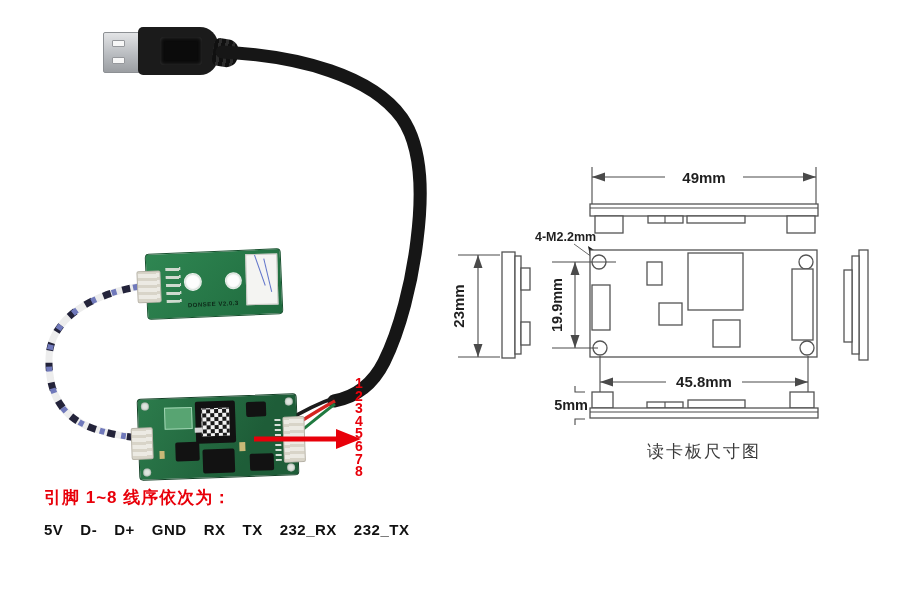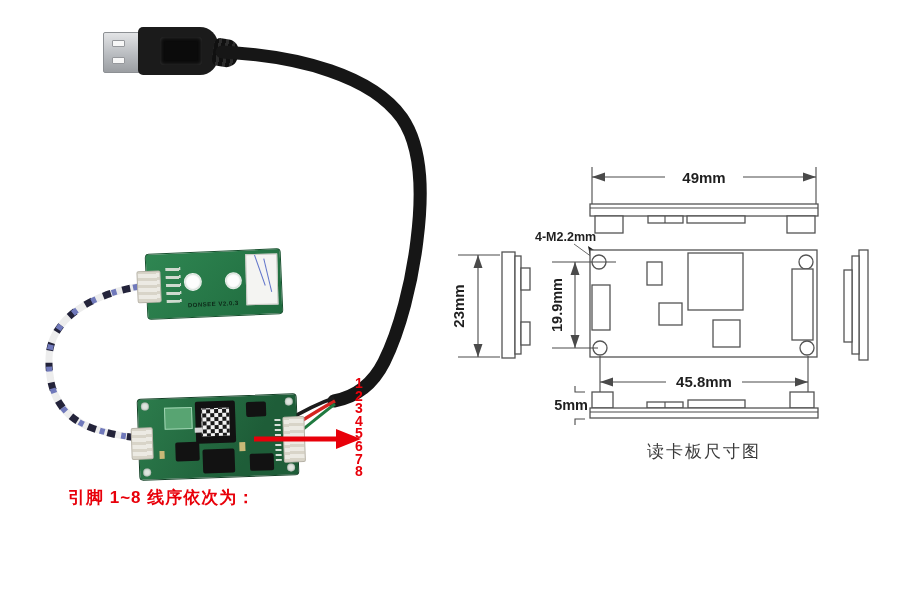--- a/index.html
+++ b/index.html
@@ -51,21 +51,21 @@
     border:1px solid #9fd4b2;}
   .pinrow{position:absolute;left:136px;top:24px;width:6px;height:42px;
     background:repeating-linear-gradient(0deg,#d8e0d8 0 2px,rgba(0,0,0,0) 2px 5px);}
   .passive{position:absolute;background:#c9b977;}
 
   
   .pin-numbers{left:355px;top:377px;z-index:6;color:#e8000a;
     font-weight:bold;font-size:14px;line-height:12.6px;text-align:left;}
   .pin-numbers span{display:block;}
   .pinout-heading{left:44px;top:486px;font-size:17px;font-weight:bold;color:#e8000a;
-    letter-spacing:1px;z-index:6;margin-left:24px;}
+    letter-spacing:1px;z-index:6;}
   .pinout-labels{left:44px;top:521px;display:flex;gap:17px;font-size:15px;font-weight:bold;
     color:#111;z-index:6;letter-spacing:.5px;}
 
   
   .dim-svg{left:440px;top:140px;z-index:2;}
   .part{fill:#ffffff;stroke:#545454;stroke-width:1.3;}
   .dln{stroke:#4a4a4a;stroke-width:1.1;fill:none;}
   .ah{fill:#4a4a4a;stroke:none;}
   .lead{stroke:#6a6a6a;stroke-width:1;fill:none;}
   .lah{fill:#1a1a1a;}
@@ -144,20 +144,30 @@
     <span>2</span>
     <span>3</span>
     <span>4</span>
     <span>5</span>
     <span>6</span>
     <span>7</span>
     <span>8</span>
   </div>
 
   <div class="abs pinout-heading">引脚 1~8 线序依次为：</div>
+  <div class="abs pinout-labels">
+    <span>5V</span>
+    <span>D-</span>
+    <span>D+</span>
+    <span>GND</span>
+    <span>RX</span>
+    <span>TX</span>
+    <span>232_RX</span>
+    <span>232_TX</span>
+  </div>
 
   <svg class="abs dim-svg" width="460" height="330" viewBox="0 0 460 330">
 
     <g>
       <path class="dln" d="M152,27 V64 M376,27 V64"></path>
       <line class="dln" x1="152" y1="37" x2="376" y2="37"></line>
       <polygon class="ah" points="152,37 165,32.5 165,41.5"></polygon>
       <polygon class="ah" points="376,37 363,32.5 363,41.5"></polygon>
       <rect class="gapbg" x="225" y="28" width="78" height="18"></rect>
       <text class="dimtxt" x="264" y="43" text-anchor="middle">49mm</text>

